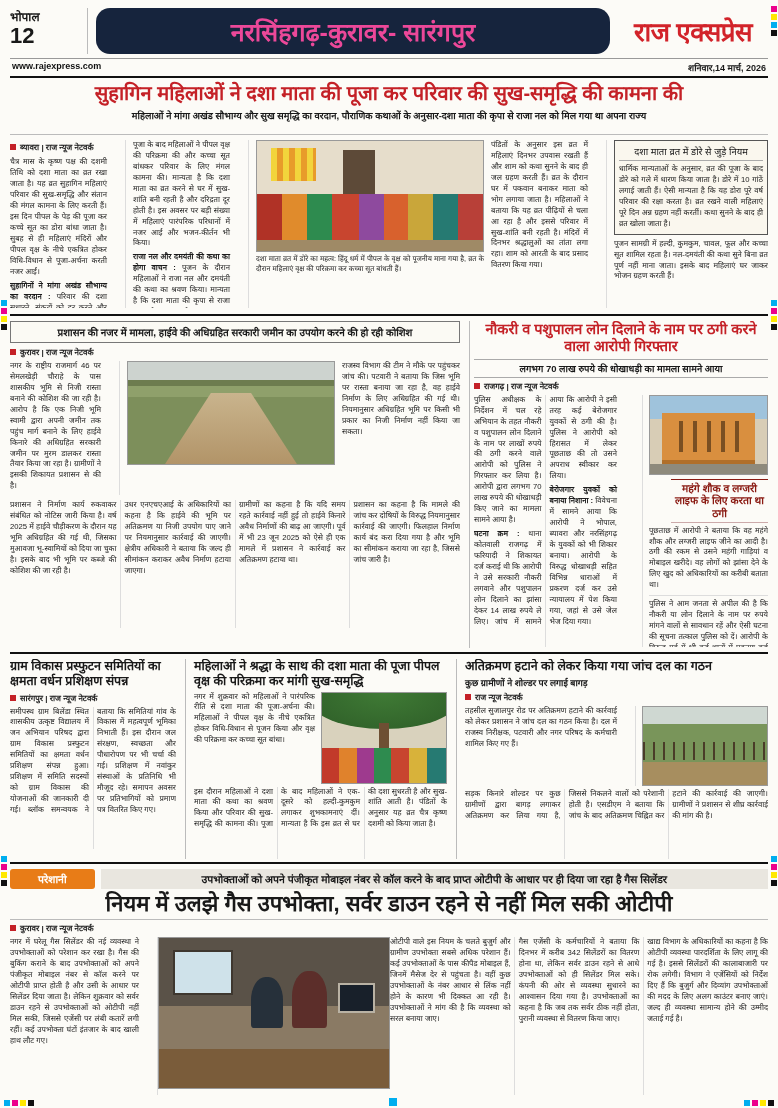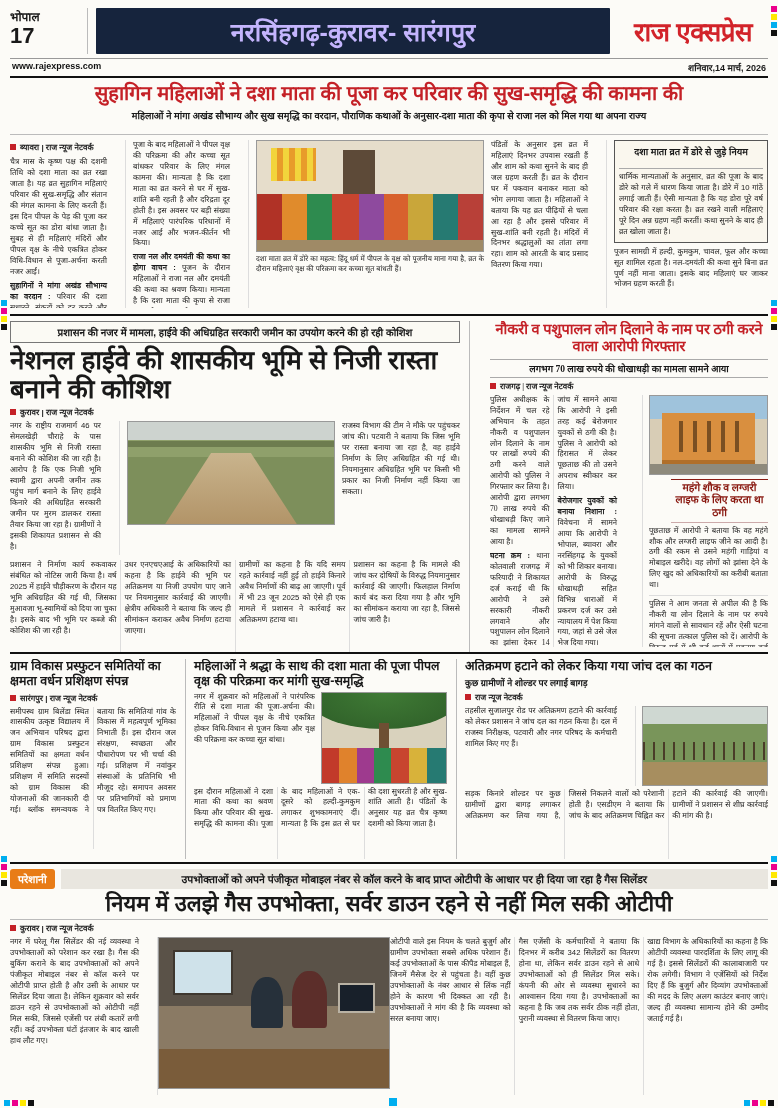--- a/index.html
+++ b/index.html
@@ -6,22 +6,22 @@
   html,body { background:#9a9a9a; }
   body { font-family:"Liberation Sans","DejaVu Sans",sans-serif; }
   .page { width:778px; height:1108px; margin:0 auto; background:#fcfbf7; position:relative;
           padding:8px 10px 4px; overflow:hidden; color:#191919; }
 
   
   .masthead { display:flex; align-items:stretch; gap:8px; height:46px; }
   .mh-left { width:78px; border-right:1px solid #bbb; padding-right:4px; }
   .mh-city { font-size:12px; font-weight:bold; }
   .mh-page { font-size:22px; font-weight:bold; line-height:1; }
-  .mh-banner { flex:1; background:#16243d; color:#c4b5fd; font-size:25px; font-weight:bold;
-               display:flex; align-items:center; justify-content:center; border-radius:1px; }
+  .mh-banner { flex:1; background:#16243d; color:#ec4899; font-size:25px; font-weight:bold;
+               display:flex; align-items:center; justify-content:center; border-radius:14px; }
   .mh-brand { width:150px; display:flex; align-items:center; justify-content:center;
               color:#d2232a; font-size:26px; font-weight:bold; letter-spacing:-.5px; }
   .dateline { display:flex; justify-content:space-between; font-size:9px; font-weight:bold;
               border-top:1px solid #999; border-bottom:2.5px solid #111; padding:2px 2px; margin-top:4px; }
   .dateline a { color:#111; text-decoration:none; }
 
   
   .sect { position:relative; overflow:hidden; }
   .red { color:#c42127; }
   .byline { font-size:8px; font-weight:bold; color:#222; margin:2px 0 4px; }
@@ -40,26 +40,26 @@
   figcaption, .caption { font-size:7.2px; line-height:1.35; text-align:justify; color:#222; margin-top:2px; }
 
   
   .sect-lead { height:238px; border-bottom:2.5px solid #111; padding-bottom:4px; }
   h1.lead-h { color:#c42127; font-size:20px; font-weight:bold; text-align:center; line-height:1.15; margin:4px 0 2px; }
   .lead-sub { font-size:9.5px; font-weight:bold; text-align:center; border-bottom:1px solid #bbb; padding:2px 0 12px; margin-bottom:5px; }
   .lead-grid { display:grid; grid-template-columns:116px 116px 228px 116px 1fr; gap:7px; height:168px; overflow:hidden; }
   .vcut { border-right:1px solid #ddd; padding-right:18px; }
   .lead-ph { height:112px; }
   .lead-box { border:1.5px solid #555; background:#faf7ee; padding:4px; }
-  .lead-box-title { font-size:9.5px; font-weight:bold; text-align:center; border-bottom:1px solid #aaa; padding-bottom:10px; margin-bottom:3px; }
+  .lead-box-title { font-size:9.5px; font-weight:normal; text-align:center; border-bottom:1px solid #aaa; padding-bottom:2px; margin-bottom:3px; }
 
   
   .sect-mid { height:338px; border-bottom:2.5px solid #111; padding:5px 0 4px;
               display:grid; grid-template-columns:450px 1fr; gap:9px; }
-  .mid-right { border-left:1px solid #bbb; padding-left:20px; overflow:hidden;font-family:Liberation Serif, serif; }
+  .mid-right { border-left:1px solid #bbb; padding-left:4px; overflow:hidden; }
   h2.hw-h { font-size:26px; font-weight:bold; line-height:1.12; margin:3px 0 1px; }
   .hw-top { display:grid; grid-template-columns:110px 208px 1fr; gap:7px; }
   .road-ph { height:104px; }
   .hw-bottom { margin-top:5px; height:128px; overflow:hidden; }
   h3.fraud-h { font-size:14.5px; font-weight:bold; line-height:1.2; text-align:center; }
   .fraud-grid { display:grid; grid-template-columns:1fr 126px; gap:25px; height:252px; overflow:hidden; }
   .fraud-side { border-left:1px solid #ddd; padding-left:6px; }
   .bld-ph { height:80px; margin-bottom:4px; }
   .sidebox-title { color:#8a1a12; font-size:10.5px; font-weight:bold; text-align:center; line-height:1.2;
                    border-top:1.5px solid #8a1a12; border-bottom:1px solid #caa; padding:2px 0; margin-bottom:3px;margin-left:22px; }
@@ -74,21 +74,21 @@
   .low-sub { font-size:9px; font-weight:bold; margin:1px 0 2px; }
   .split { display:grid; gap:6px; margin-bottom:3px; }
   .split-peepal { grid-template-columns:1fr 126px; }
   .split-enc { grid-template-columns:1fr 126px; }
   .peepal-ph { height:92px; }
   .field-ph { height:80px; }
 
   
   .sect-gas { height:232px; padding-top:5px; }
   .gas-bar { display:flex; align-items:stretch; margin-bottom:3px; }
-  .gas-tag { background:#e87c17; color:#fff; font-size:10.5px; font-weight:bold; padding:2px 8px;
+  .gas-tag { background:#e87c17; color:#fff; font-size:10.5px; font-weight:bold; padding:2px 28px;
              border-radius:3px; display:flex; align-items:center; }
   .gas-kick { flex:1; background:#e9e6df; font-size:10.5px; font-weight:bold; text-align:center;
               padding:3px 4px; margin-left:6px; }
   h2.gas-h { font-size:22px; font-weight:bold; text-align:center; line-height:1.1;
              border-bottom:1px solid #bbb; padding-bottom:3px; }
   .gas-grid { display:grid; grid-template-columns:148px 232px 1fr; height:158px; overflow:hidden; }
   .office-ph { height:152px; }
 
   
   .rm { position:absolute; display:flex; gap:2px; }
@@ -143,21 +143,21 @@
   <div class="rm" style="right:4px; bottom:2px;">
       <i class="cy"></i>
       <i class="mg"></i>
       <i class="yl"></i>
       <i class="bk"></i>
     </div>
 
   <header class="masthead">
     <div class="mh-left">
       <div class="mh-city">भोपाल</div>
-      <div class="mh-page">17</div>
+      <div class="mh-page">12</div>
     </div>
     <div class="mh-banner">नरसिंहगढ़-कुरावर- सारंगपुर</div>
     <div class="mh-brand">राज एक्सप्रेस</div>
   </header>
   <div class="dateline">
     <a href="#">www.rajexpress.com</a>
     <span>शनिवार,14 मार्च, 2026</span>
   </div>
 
   <section class="sect sect-lead">
@@ -193,21 +193,20 @@
         </div>
         <p class="bt" style="margin-top:4px;">पूजन सामग्री में हल्दी, कुमकुम, चावल, फूल और कच्चा सूत शामिल रहता है। नल-दमयंती की कथा सुने बिना व्रत पूर्ण नहीं माना जाता। इसके बाद महिलाएं घर जाकर भोजन ग्रहण करती हैं।</p>
       </div>
     </div>
   </section>
 
   <section class="sect sect-mid">
 
     <article class="mid-left">
       <div class="kicker">प्रशासन की नजर में मामला, हाईवे की अधिग्रहित सरकारी जमीन का उपयोग करने की हो रही कोशिश</div>
-      <h2 class="hw-h">नेशनल हाईवे की शासकीय भूमि से निजी रास्ता बनाने की कोशिश</h2>
       <div class="byline">कुरावर | राज न्यूज नेटवर्क</div>
       <div class="hw-top">
         <div class="bt vcut">
           <p>नगर के राष्ट्रीय राजमार्ग 46 पर सेमलखेड़ी चौराहे के पास शासकीय भूमि से निजी रास्ता बनाने की कोशिश की जा रही है। आरोप है कि एक निजी भूमि स्वामी द्वारा अपनी जमीन तक पहुंच मार्ग बनाने के लिए हाईवे किनारे की अधिग्रहित सरकारी जमीन पर मुरम डालकर रास्ता तैयार किया जा रहा है। ग्रामीणों ने इसकी शिकायत प्रशासन से की है।</p>
         </div>
         <figure class="ph road-ph">
           <div style="position:absolute;inset:0;background:linear-gradient(#cdd3cf 0 18%,#8fa06b 18% 34%,#7d8f5b 34% 100%);"></div>
           <div style="position:absolute;left:18%;top:30%;width:64%;height:70%;background:linear-gradient(#c9b48d,#b29468);clip-path:polygon(35% 0,65% 0,100% 100%,0 100%);"></div>
           <div style="position:absolute;left:0;top:18%;width:100%;height:6%;background:#6d7c4f;"></div>
         </figure>

